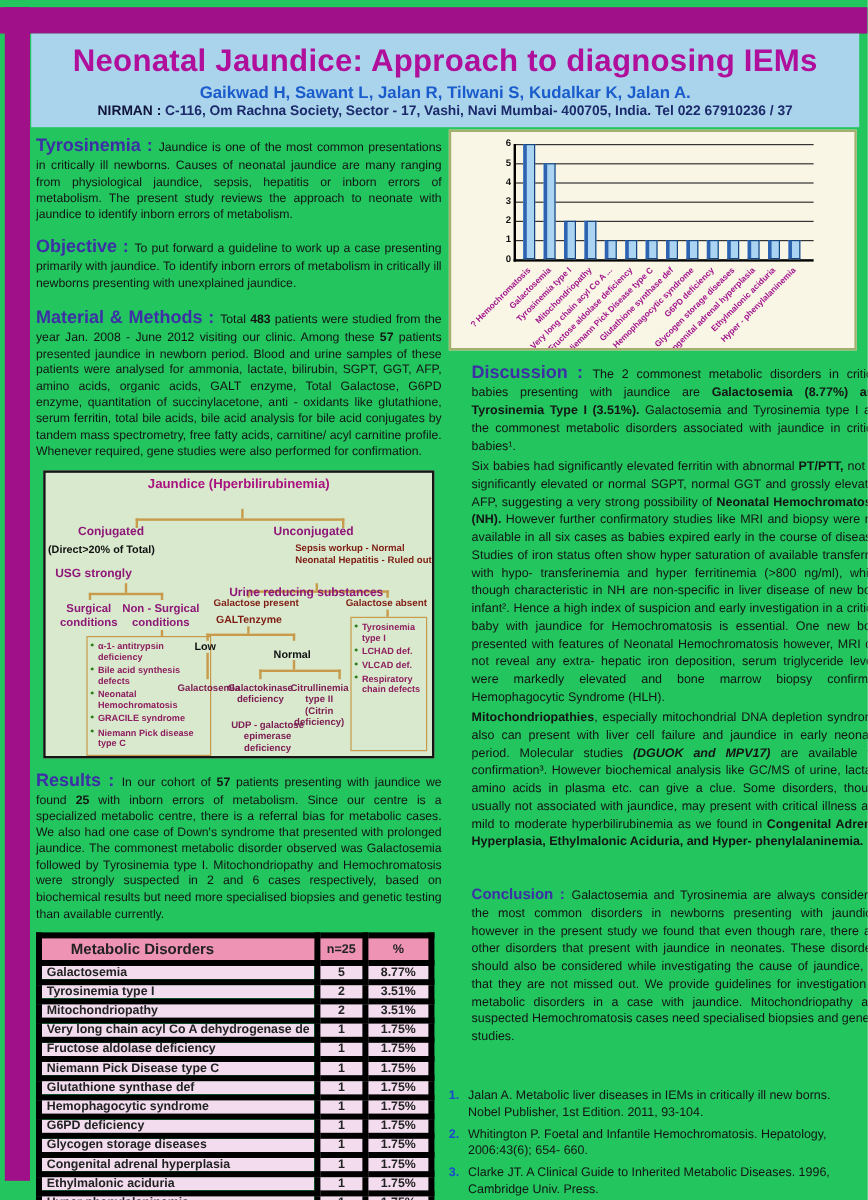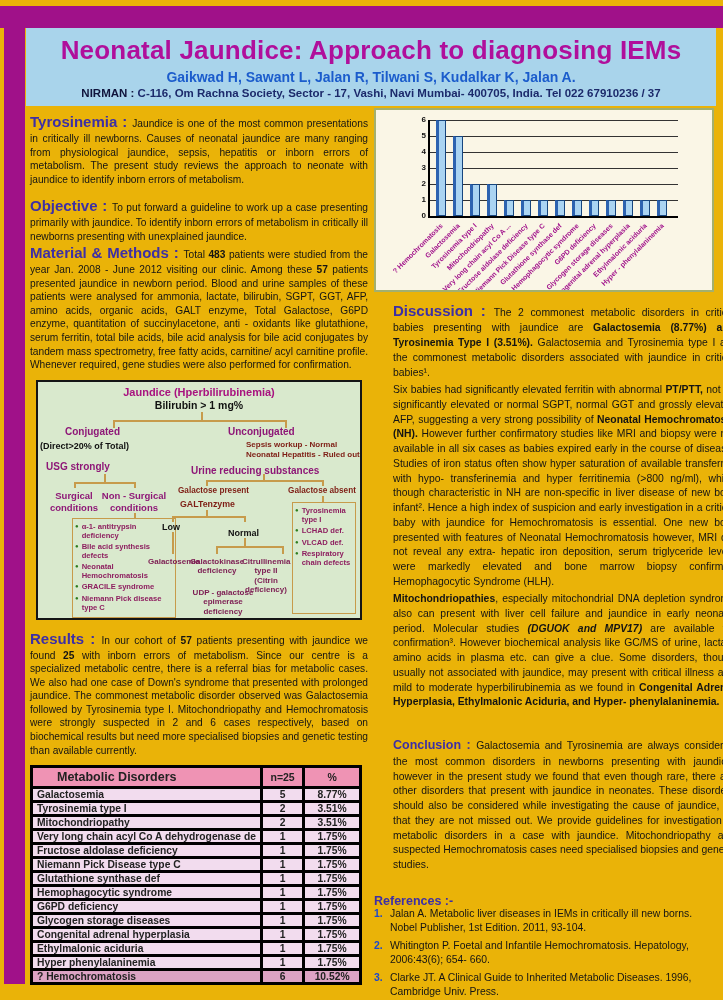--- a/index.html
+++ b/index.html
@@ -1,55 +1,55 @@
 <!DOCTYPE html>
 <html><head>
 <meta charset="utf-8">
 <style>
   html,body{margin:0;padding:0;}
   body{width:723px;height:1000px;font-family:"Liberation Sans",sans-serif;}
-  .poster{position:relative;width:723px;height:1000px;background:#eab308;overflow:hidden;}
+  .poster{position:relative;width:723px;height:1000px;background:#22c55e;overflow:hidden;}
   .top-bar{position:absolute;left:0;top:6px;width:723px;height:22px;background:#a01189;}
   .left-bar{position:absolute;left:4px;top:6px;width:21px;height:978px;background:#a01189;}
   .header-box{position:absolute;left:26px;top:28px;width:690px;height:78px;background:#a9d4eb;text-align:center;}
   .title{padding-top:7px;font-size:26px;font-weight:bold;color:#b00f9b;letter-spacing:.2px;}
   .authors{margin-top:3px;font-size:14px;font-weight:bold;color:#1b5ccc;}
   .authors .ul{}
   .address{margin-top:2px;font-size:11.5px;font-weight:bold;color:#1c2a6b;}
   .address .org{color:#10143c;}
 
   .col-left{position:absolute;left:30px;top:112px;width:338px;}
   .col-right{position:absolute;left:374px;top:0;width:342px;height:1000px;}
 
   .para{font-size:10.2px;line-height:1.33;text-align:justify;color:#141414;}
   .rpara{font-size:10.4px;line-height:1.42;text-align:justify;color:#141414;margin-left:19px;}
   .h-purple{color:#3d2fa6;font-weight:bold;font-size:15px;}
   .h-purple-sm{color:#3d2fa6;font-weight:bold;font-size:12.5px;}
   .bld{font-weight:bold;}
   .bldi{font-weight:bold;font-style:italic;}
-  .mb1{margin-bottom:10px;} .mb2{} .mb3{margin-bottom:8px;}
+  .mb1{margin-bottom:10px;} .mb2{margin-bottom:12px;} .mb3{margin-bottom:8px;}
 
   
   .flowchart{position:relative;width:326px;height:240px;margin-left:6px;border:2.5px solid #151515;background:#d9e9cd;box-sizing:border-box;}
   .fc-title{position:absolute;left:0;top:4px;width:100%;text-align:center;font-size:11px;font-weight:bold;color:#a8127f;}
   .fc-sub{position:absolute;left:0;top:17px;width:100%;text-align:center;font-size:10.5px;font-weight:bold;color:#111;}
   .fl{position:absolute;background:#c79b4b;}
   .fc-mag{position:absolute;font-size:10px;font-weight:bold;color:#8e1777;}
   .fc-mag-sm{position:absolute;font-size:9.5px;font-weight:bold;color:#8e1777;text-align:center;line-height:1.25;}
   .fc-blk{position:absolute;font-size:9px;font-weight:bold;color:#111;}
   .fc-red{position:absolute;font-size:8px;font-weight:bold;color:#7e1d14;line-height:1.3;}
   .fc-node{position:absolute;font-size:8px;font-weight:bold;color:#7c1c52;text-align:center;line-height:1.2;}
   .fc-box{position:absolute;border:1.5px solid #c79b4b;box-sizing:border-box;padding:3px 2px;}
   .fc-box ul{list-style:none;margin:0;padding:0;}
   .fc-box li{display:flex;gap:3px;font-size:7.6px;font-weight:bold;color:#8e2060;line-height:1.2;margin-bottom:2px;}
   .fc-box .grn{color:#2f7d1f;font-size:6px;line-height:1.6;}
 
   
   .dis-table{border-collapse:collapse;width:332px;margin-top:8px;border:1.5px solid #444;}
-  .dis-table th,.dis-table td{border:3px solid #000000;box-sizing:border-box;margin-top:16px;}
+  .dis-table th,.dis-table td{border:5px solid #000000;box-sizing:border-box;margin-top:16px;}
   .dis-table th{background:#ef93b4;color:#222;}
   .th-name{font-size:12.5px;font-weight:bold;text-align:left;padding:2px 2px 2px 24px;width:215px;}
   .th-num{font-size:10.5px;font-weight:bold;text-align:center;width:52px;}
   .th-pct{font-size:10.5px;font-weight:bold;text-align:center;width:65px;}
   .dis-table td{background:#f2dcee;font-size:10.3px;font-weight:bold;color:#222;padding:0 4px;height:13.6px;}
   .dis-table td.c-name{text-align:left;white-space:nowrap;overflow:hidden;}
   .dis-table td.c-num{text-align:center;}
   .dis-table tr.hl td{background:#dca3c4;}
 
   
@@ -87,21 +87,20 @@
 
   <div class="col-left">
     <div class="para mb1"><span class="h-purple">Tyrosinemia  : </span><span>Jaundice is one of the most common presentations in critically ill newborns. Causes of neonatal jaundice are many ranging from physiological jaundice, sepsis, hepatitis or inborn errors of metabolism. The present study reviews the approach to neonate with jaundice to identify inborn errors of metabolism.</span></div>
 
     <div class="para mb2"><span class="h-purple">Objective : </span><span>To put forward a guideline to work up a case presenting primarily with jaundice. To identify inborn errors of metabolism in critically ill newborns presenting with unexplained jaundice.</span></div>
 
     <div class="para mb3"><span class="h-purple">Material &amp; Methods : </span><span>Total </span><span class="bld">483</span><span> patients were studied from the year Jan. 2008 - June 2012 visiting our clinic. Among these </span><span class="bld">57</span><span> patients presented jaundice in newborn period. Blood and urine samples of these patients were analysed for ammonia, lactate, bilirubin, SGPT, GGT, AFP, amino acids, organic acids, GALT enzyme, Total Galactose, G6PD enzyme, quantitation of succinylacetone, anti - oxidants like glutathione, serum ferritin, total bile acids, bile acid analysis for bile acid conjugates by tandem mass spectrometry, free fatty acids, carnitine/ acyl carnitine profile. Whenever required, gene studies were also performed for confirmation.</span></div>
 
     <div class="flowchart">
       <div class="fc-title">Jaundice (Hperbilirubinemia)</div>
-      <div class="fc-sub">Bilirubin &gt; 1 mg%</div>
 
       <div class="fl" style="left:163px;top:30px;width:2px;height:8px"></div>
       <div class="fl" style="left:75px;top:38px;width:174px;height:2px"></div>
       <div class="fl" style="left:75px;top:38px;width:2px;height:8px"></div>
       <div class="fl" style="left:247px;top:38px;width:2px;height:8px"></div>
       <div class="fl" style="left:66px;top:92px;width:2px;height:8px"></div>
       <div class="fl" style="left:36px;top:100px;width:62px;height:2px"></div>
       <div class="fl" style="left:36px;top:100px;width:2px;height:6px"></div>
       <div class="fl" style="left:96px;top:100px;width:2px;height:6px"></div>
       <div class="fl" style="left:96px;top:131px;width:2px;height:5px"></div>
@@ -145,21 +144,21 @@
             </li>
             <li>
               <span class="grn">●</span>
               <span>Niemann Pick disease  type  C</span>
             </li>
           </ul>
       </div>
 
       <div class="fc-mag" style="left:190px;top:44px">Unconjugated</div>
       <div class="fc-red" style="left:208px;top:58px;width:114px"><span>Sepsis workup - Normal</span><br><span>Neonatal  Hepatitis - Ruled out</span></div>
-      <div class="fc-mag" style="left:153px;top:83px">Urine  reducing  substances</div>
+      <div class="fc-mag" style="left:153px;top:95px">Urine  reducing  substances</div>
       <div class="fc-red" style="left:140px;top:104px;font-size:8.2px">Galactose  present</div>
       <div class="fc-red" style="left:250px;top:104px;width:68px;text-align:center;font-size:8.2px">Galactose  absent</div>
       <div class="fc-red" style="left:142px;top:117px;font-size:8.8px">GALTenzyme</div>
       <div class="fc-blk" style="left:124px;top:140px">Low</div>
       <div class="fc-blk" style="left:190px;top:146px">Normal</div>
       <div class="fc-node" style="left:108px;top:175px;width:56px">Galactosemia</div>
       <div class="fc-node" style="left:150px;top:175px;width:58px">Galactokinase deficiency</div>
       <div class="fc-node" style="left:204px;top:175px;width:48px">Citrullinemia type II (Citrin deficiency)</div>
       <div class="fc-node" style="left:152px;top:206px;width:66px">UDP - galactose epimerase deficiency</div>
       <div class="fc-box" style="left:254px;top:120px;width:64px;height:112px">
@@ -320,21 +319,20 @@
 
     <div class="rpara disc"><span class="h-purple">Discussion : </span><span>The 2 commonest metabolic disorders in critical babies presenting with jaundice are </span><span class="bld">Galactosemia (8.77%) and Tyrosinemia Type I (3.51%).</span><span> Galactosemia and Tyrosinemia type I are the commonest metabolic disorders associated with jaundice in critical babies¹.</span></div>
 
     <div class="rpara nh"><span>Six babies had significantly elevated ferritin with abnormal </span><span class="bld">PT/PTT,</span><span> not so significantly elevated or normal SGPT, normal GGT and grossly elevated AFP, suggesting a very strong possibility of </span><span class="bld">Neonatal Hemochromatosis (NH).</span><span> However further confirmatory studies like MRI and biopsy were not available in all six cases as babies expired early in the course of disease. Studies of iron status often show hyper saturation of available transferrin, with hypo- transferinemia and hyper ferritinemia (&gt;800 ng/ml), which though characteristic in NH are non-specific in liver disease of new born infant². Hence a high index of suspicion and early investigation in a critical baby with jaundice for Hemochromatosis is essential. One new born presented with features of Neonatal Hemochromatosis however, MRI did not reveal any extra- hepatic iron deposition, serum triglyceride levels were markedly elevated and bone marrow biopsy confirmed Hemophagocytic Syndrome (HLH).</span></div>
 
     <div class="rpara mito"><span class="bld">Mitochondriopathies</span><span>, especially mitochondrial DNA depletion syndrome also can present with liver cell failure and jaundice in early neonatal period. Molecular studies </span><span class="bldi">(DGUOK and MPV17)</span><span> are available for confirmation³. However biochemical analysis like GC/MS of urine, lactate amino acids in plasma etc. can give a clue. Some disorders, though usually not associated with jaundice, may present with critical illness and mild to moderate hyperbilirubinemia as we found in </span><span class="bld">Congenital Adrenal Hyperplasia, Ethylmalonic Aciduria, and Hyper- phenylalaninemia.</span></div>
 
     <div class="rpara concl"><span class="h-purple-sm">Conclusion : </span><span>Galactosemia and Tyrosinemia are always considered the most common disorders in newborns presenting with jaundice, however in the present study we found that even though rare, there are other disorders that present with jaundice in neonates. These disorders should also be considered while investigating the cause of jaundice, so that they are not missed out. We provide guidelines for investigation of metabolic disorders in a case with jaundice. Mitochondriopathy and suspected Hemochromatosis cases need specialised biopsies and genetic studies.</span></div>
 
 
-    <div class="refs-h"><span class="h-purple-sm">References :-</span></div>
     <div class="refs">
       <div class="ref-item">
           <span class="ref-num">1.</span>
           <span class="ref-text">Jalan A. Metabolic liver diseases in IEMs in critically ill new borns. Nobel Publisher, 1st Edition. 2011, 93-104.</span>
         </div>
       <div class="ref-item">
           <span class="ref-num">2.</span>
           <span class="ref-text">Whitington P. Foetal and Infantile Hemochromatosis. Hepatology, 2006:43(6); 654- 660.</span>
         </div>
       <div class="ref-item">

